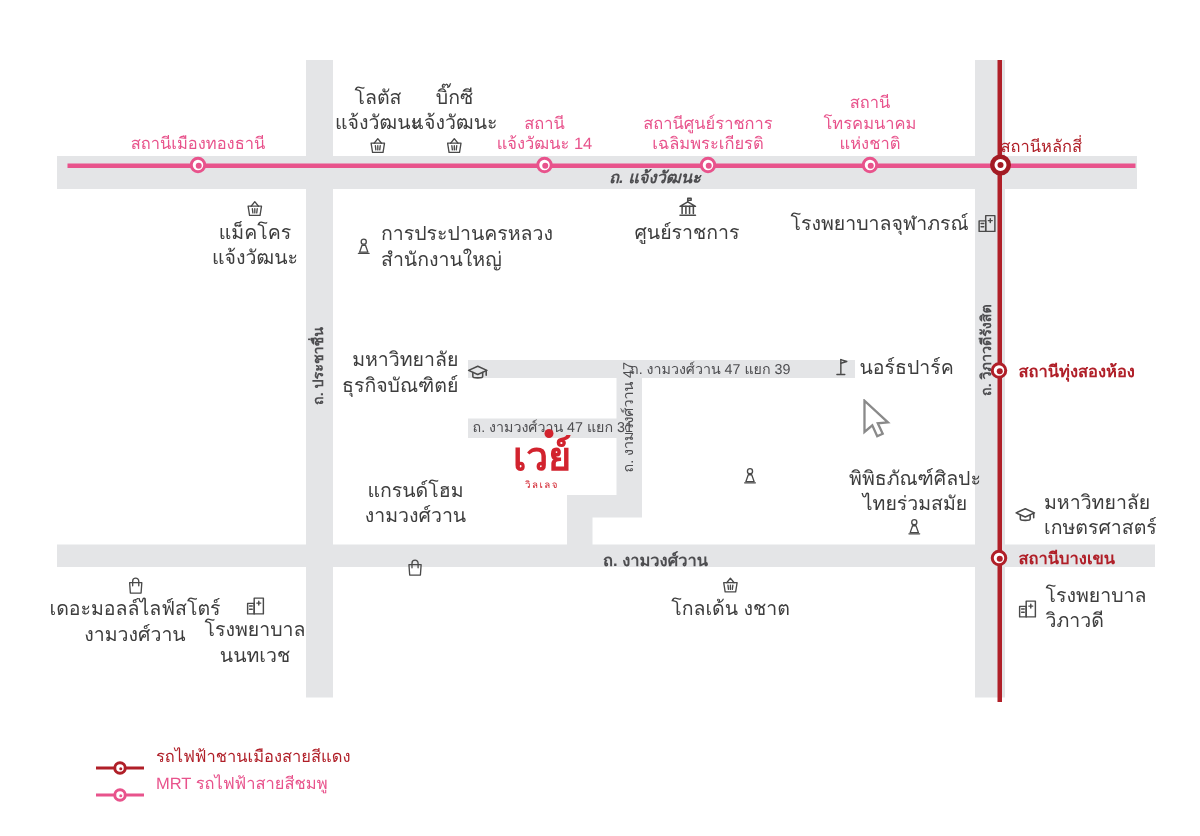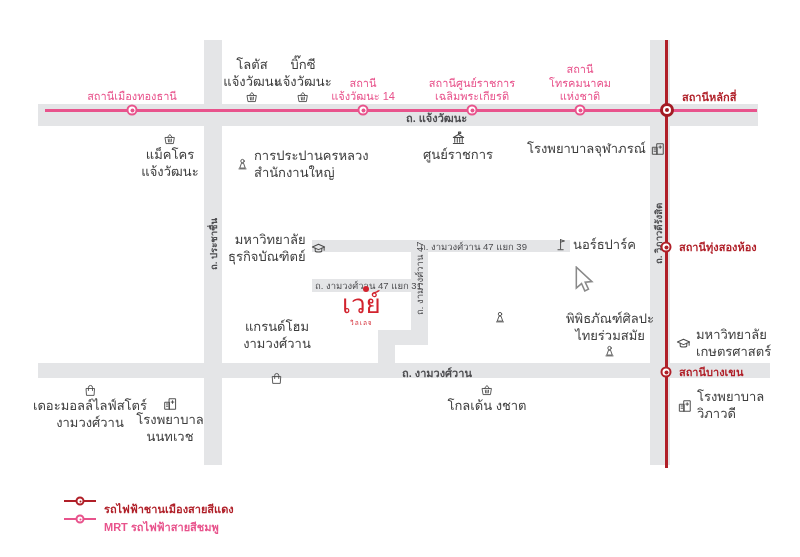--- a/index.html
+++ b/index.html
@@ -21,33 +21,33 @@
   .red-ring{--c:#b01f28;width:7px;height:7px;border:2.5px solid var(--c);}
   .big-ring{--c:#a31b24;width:8px;height:8px;border:3px solid var(--c);}
   .big-ring::after{inset:2px;}
   .station{position:absolute;}
   .station .ring{position:absolute;transform:translate(-50%,-50%);}
   .pst-label{position:absolute;bottom:7px;left:0;transform:translateX(-50%);
        text-align:center;color:#e8538c;font-size:11px;line-height:1.2;}
   .pst-label div{white-space:nowrap;}
   .rst-label{position:absolute;left:13px;top:0;transform:translateY(-50%);
        color:#b01f28;font-size:11px;font-weight:600;white-space:nowrap;}
-  .ix-label{position:absolute;left:15px;top:-22px;color:#b01f28;font-size:11px;
-       font-weight:700;white-space:nowrap;text-align:center;}
+  .ix-label{position:absolute;left:0;top:-22px;color:#b01f28;font-size:11px;
+       font-weight:400;white-space:nowrap;text-align:center;}
   .place{position:absolute;color:#3d3d3d;font-size:13px;line-height:1.28;display:flex;gap:3px;}
   .place.col{flex-direction:column;align-items:center;text-align:center;transform:translateX(-50%);gap:1px;}
   .place.row{flex-direction:row;align-items:center;gap:5px;}
   .place .icon{display:flex;color:#4a4a4a;flex:0 0 auto;}
   .place .icon svg{stroke:currentColor;fill:none;stroke-width:1.1;stroke-linejoin:round;stroke-linecap:round;}
   .logo{position:absolute;left:342px;top:289px;text-align:center;color:#d2232e;}
-  .logo-text{font-size:26px;font-weight:normal;line-height:30px;position:relative;letter-spacing:0px;}
+  .logo-text{font-size:26px;font-weight:bold;line-height:30px;position:relative;letter-spacing:0px;}
   .logo-dot{position:absolute;left:21px;top:-3px;width:6px;height:6px;border-radius:50%;background:#d2232e;}
   .logo-sub{font-size:6.5px;letter-spacing:1px;margin-top:-1px;color:#d2232e;}
   .legend{position:absolute;left:64px;top:500px;display:flex;flex-direction:column;gap:5px;}
-  .legend-item{display:flex;align-items:flex-start;gap:8px;height:13px;font-weight:bold;}
+  .legend-item{display:flex;align-items:flex-end;gap:8px;height:13px;}
   .legend-line{position:relative;width:32px;height:2px;background:var(--c);flex:0 0 auto;}
   .legend-line .ring{position:absolute;left:50%;top:50%;transform:translate(-50%,-50%);
        width:5px;height:5px;border:2px solid var(--c);}
   .legend-label{font-size:11px;color:var(--c);white-space:nowrap;}
   .cursor{position:absolute;left:573px;top:266px;}
 </style>
 </head>
 <body>
 
 <div class="map">
@@ -55,21 +55,21 @@
   <div class="road" style="left:38px;top:104px;width:720px;height:22px"></div>
   <div class="road" style="left:204px;top:40px;width:18px;height:425px"></div>
   <div class="road" style="left:650px;top:40px;width:20px;height:425px"></div>
   <div class="road" style="left:38px;top:363px;width:732px;height:15px"></div>
   <div class="road" style="left:312px;top:240px;width:258px;height:12px"></div>
   <div class="road" style="left:312px;top:279px;width:100px;height:13px"></div>
   <div class="road" style="left:411px;top:240px;width:17px;height:92px"></div>
   <div class="road" style="left:378px;top:330px;width:50px;height:15px"></div>
   <div class="road" style="left:378px;top:344px;width:17px;height:21px"></div>
 
-  <div class="rlabel main" style="left:406px;top:109px;">ถ. แจ้งวัฒนะ</div>
+  <div class="rlabel main" style="left:406px;top:109px;font-style:italic;">ถ. แจ้งวัฒนะ</div>
   <div class="rlabel main" style="left:402px;top:364px;">ถ. งามวงศ์วาน</div>
   <div class="rlabel soi" style="left:420px;top:241px;">ถ. งามวงศ์วาน 47 แยก 39</div>
   <div class="rlabel soi" style="left:315px;top:280px;">ถ. งามวงศ์วาน 47 แยก 31</div>
   <div class="rlabel vert" style="left:204px;top:213px;width:18px;height:62px;">ถ. ประชาชื่น</div>
   <div class="rlabel vert" style="left:649px;top:200px;width:18px;height:66px;">ถ. วิภาวดีรังสิต</div>
   <div class="rlabel vert thin" style="left:411px;top:247px;width:17px;height:62px;">ถ. งามวงศ์วาน 47</div>
 
   <div class="tline pink" style="left:45px;top:109px;width:712px;height:3px"></div>
   <div class="tline red" style="left:665px;top:40px;width:3px;height:428px"></div>
 

